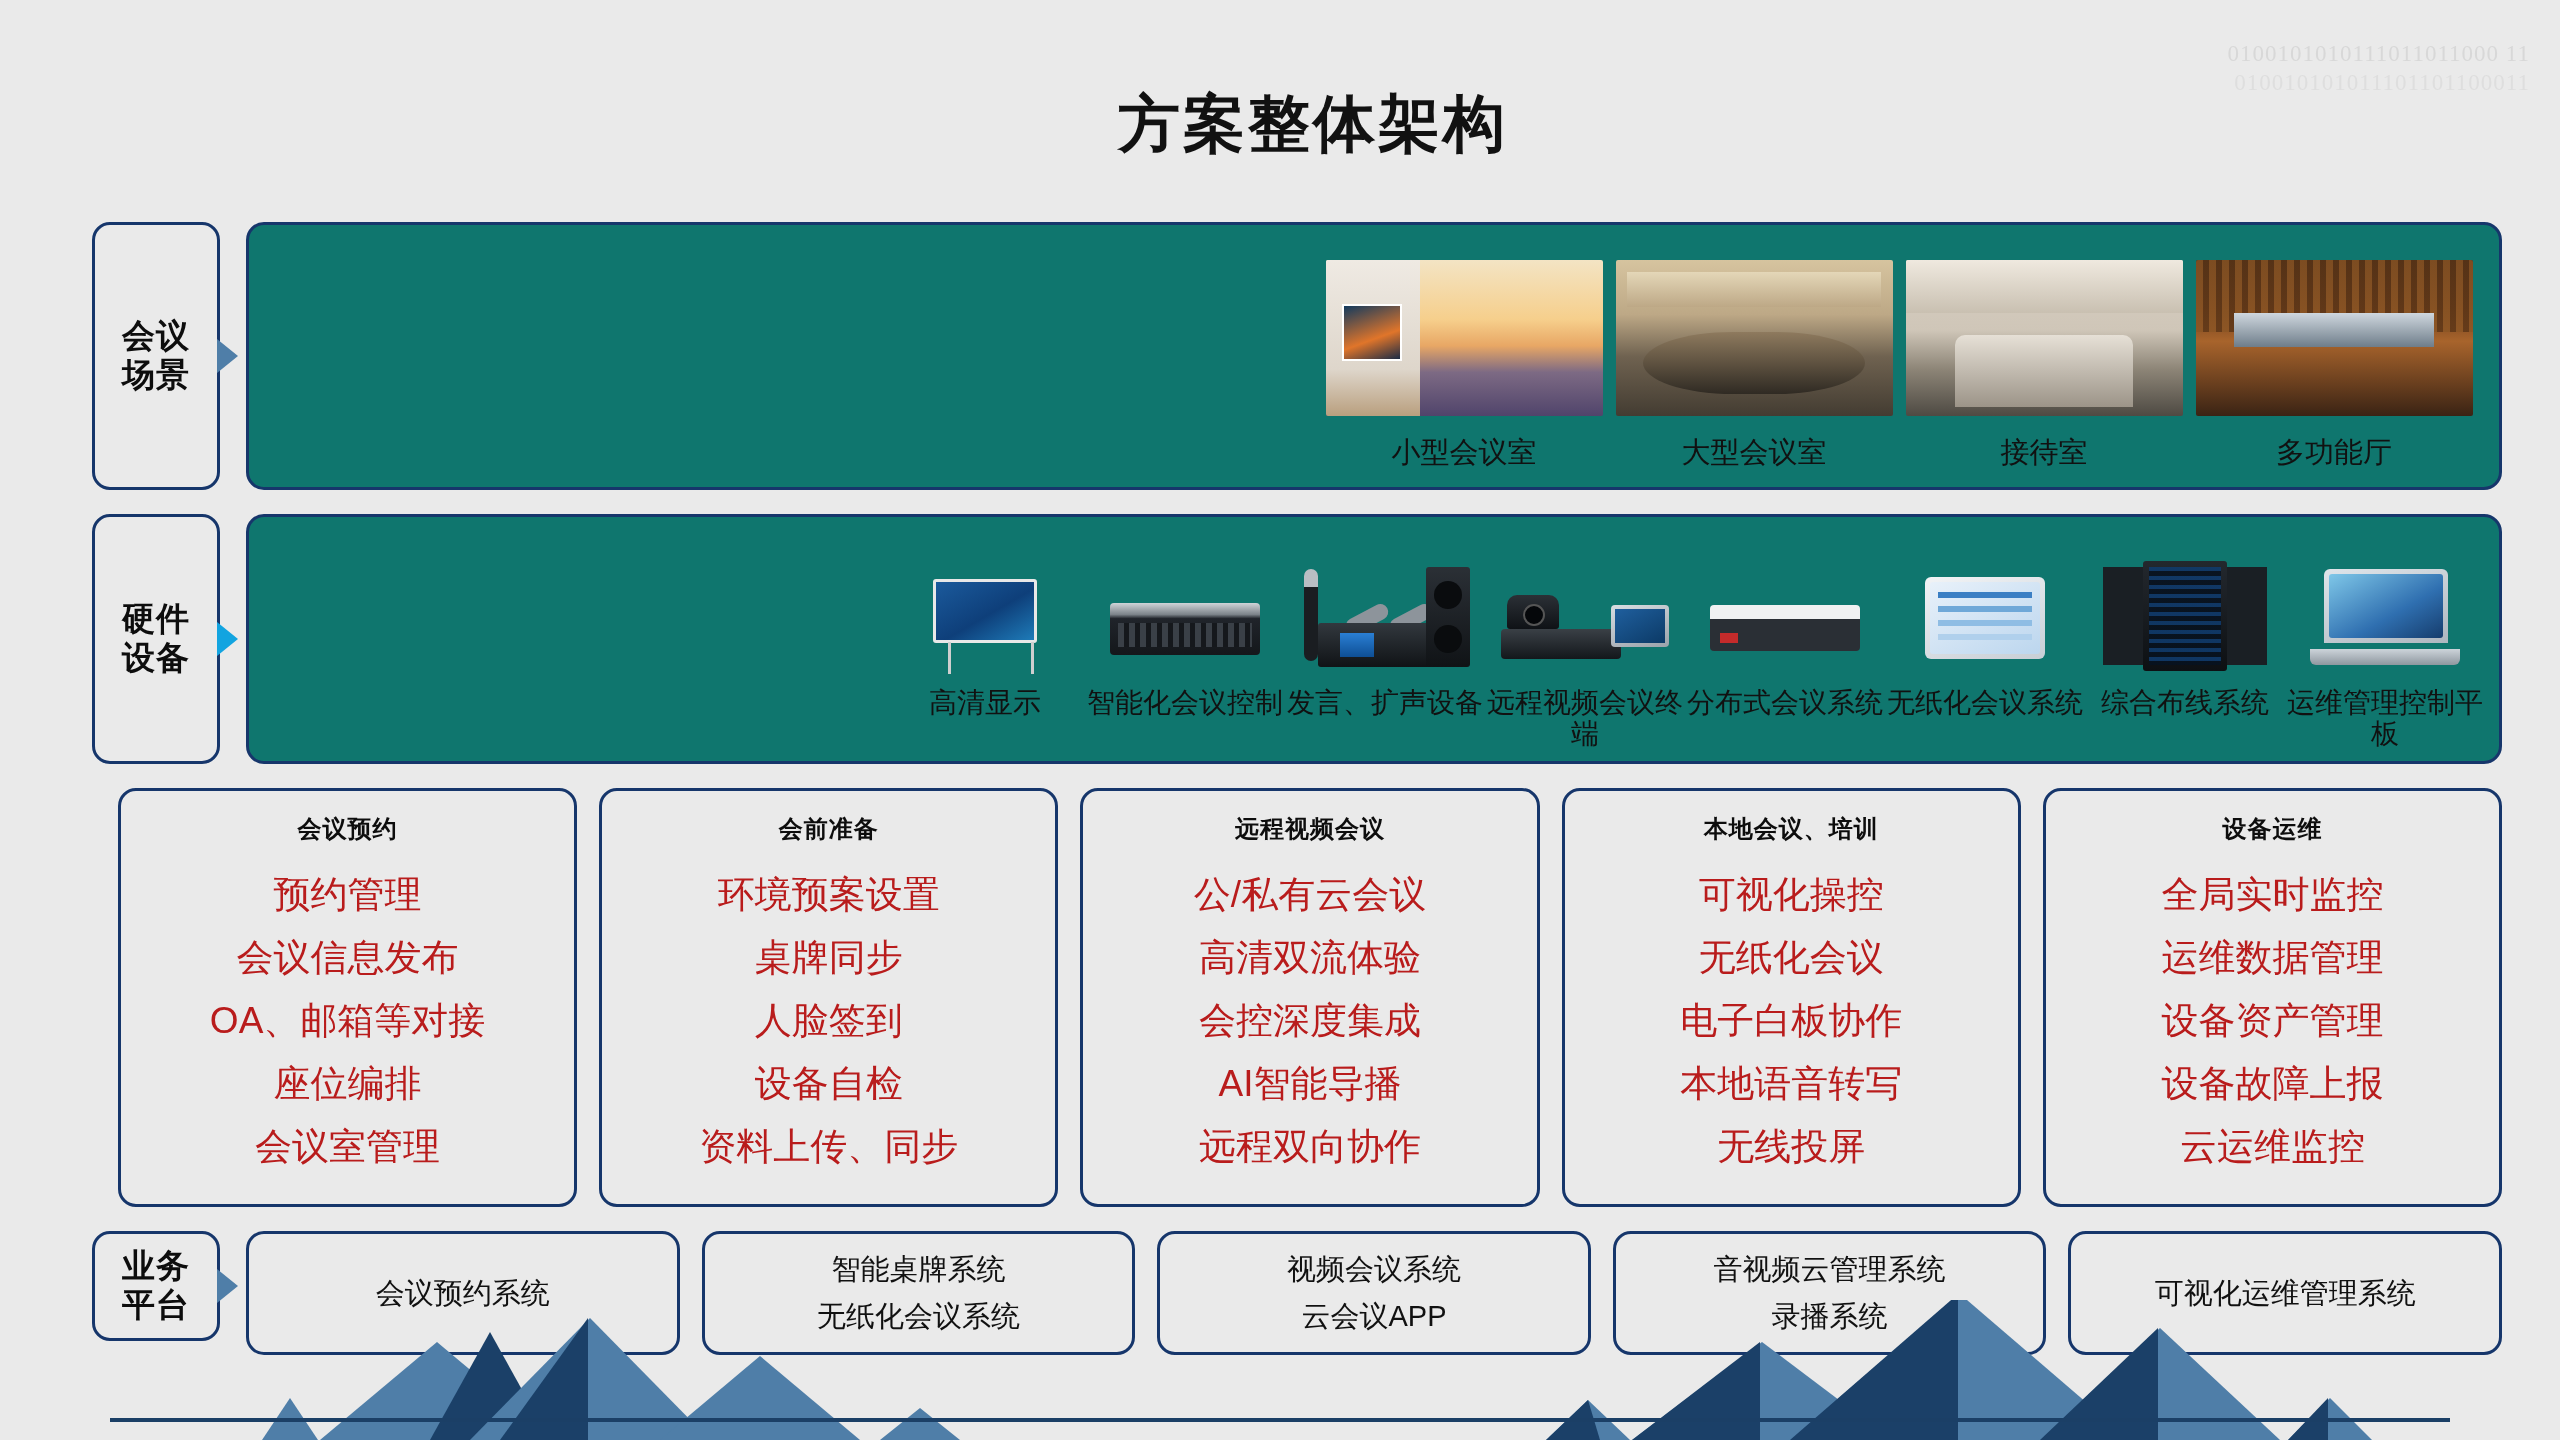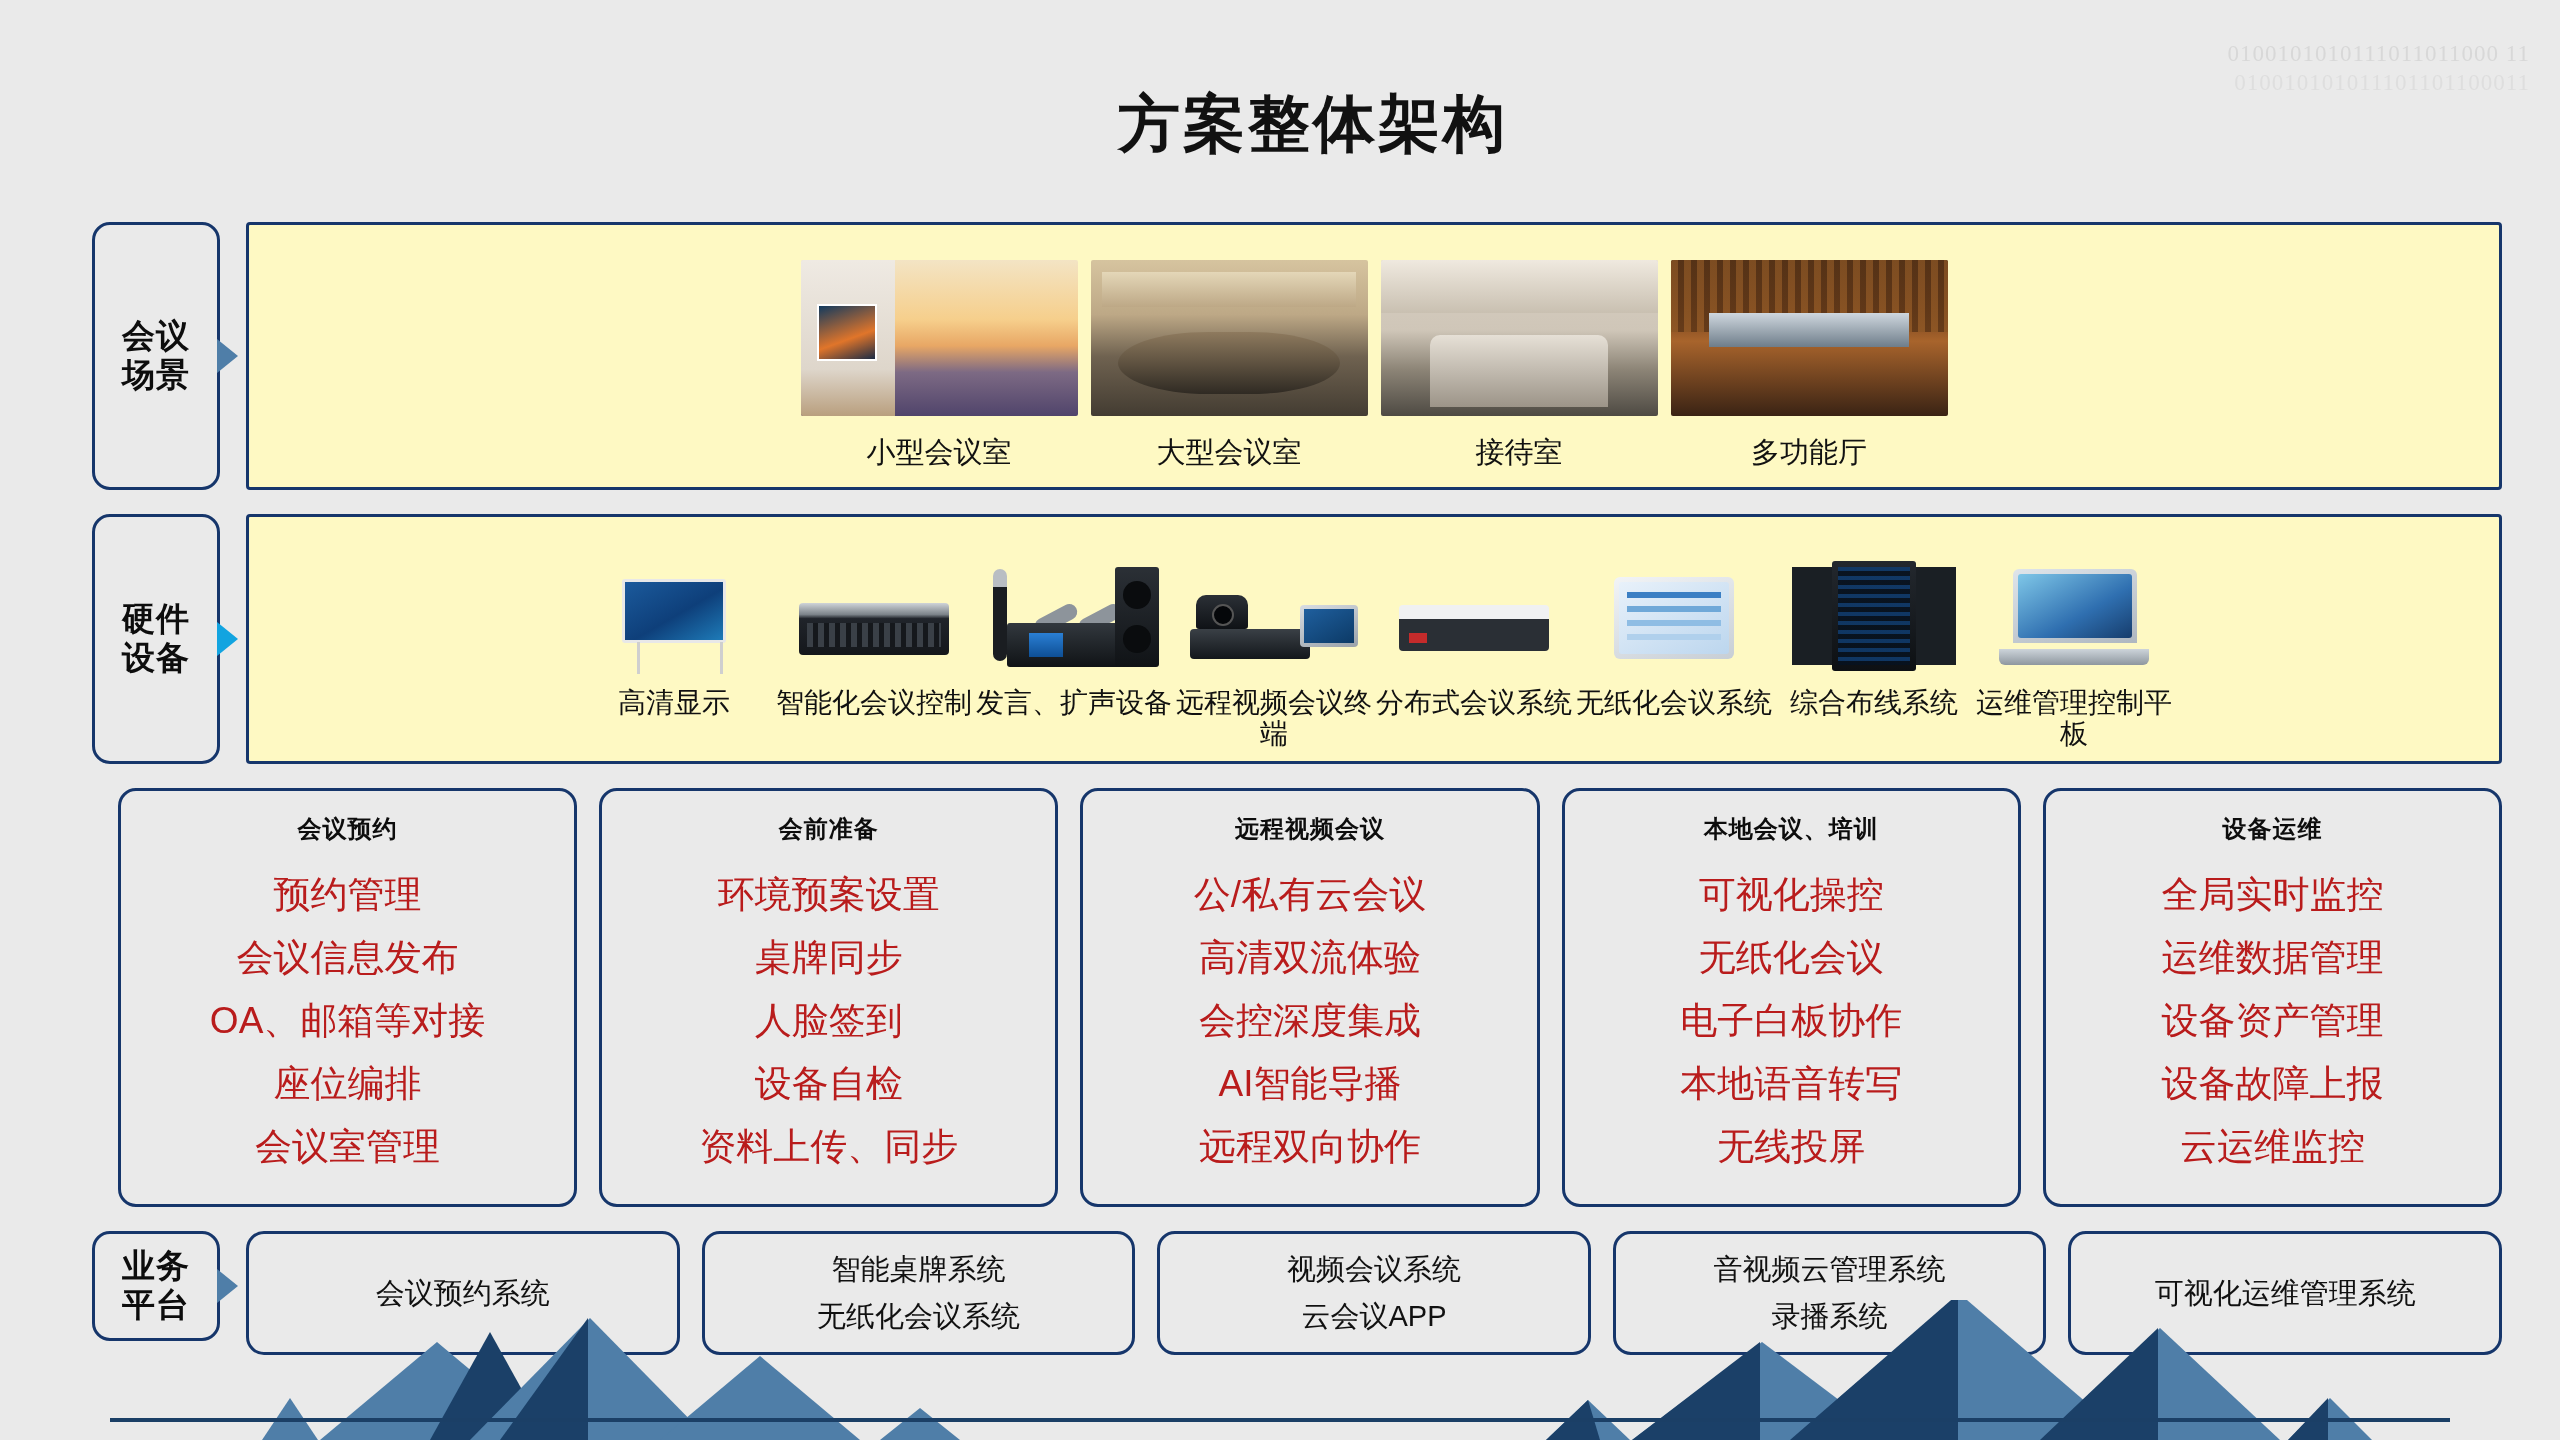--- a/index.html
+++ b/index.html
@@ -88,25 +88,25 @@
   }
   .cat.arrow-steel .arrow { border-left-color: #4f7ea8; }
   .cat.arrow-bright .arrow { border-left-color: #12a4e0; }
 
   .gap { flex: 0 0 26px; }
 
   
   .panel {
     flex: 1 1 auto;
     border: 3px solid #16366b;
-    border-radius: 4px;
-    background: #fef9c3;
+    border-radius: 18px;
+    background: #0f766e;
     display: flex;
     align-items: flex-end;
-    justify-content: center;
+    justify-content: flex-end;
     padding: 14px 20px 14px 20px;
   }
 
   
   .row-scene .panel { height: 268px; }
   .scene {
     width: 290px;
     display: flex;
     flex-direction: column;
     align-items: center;

